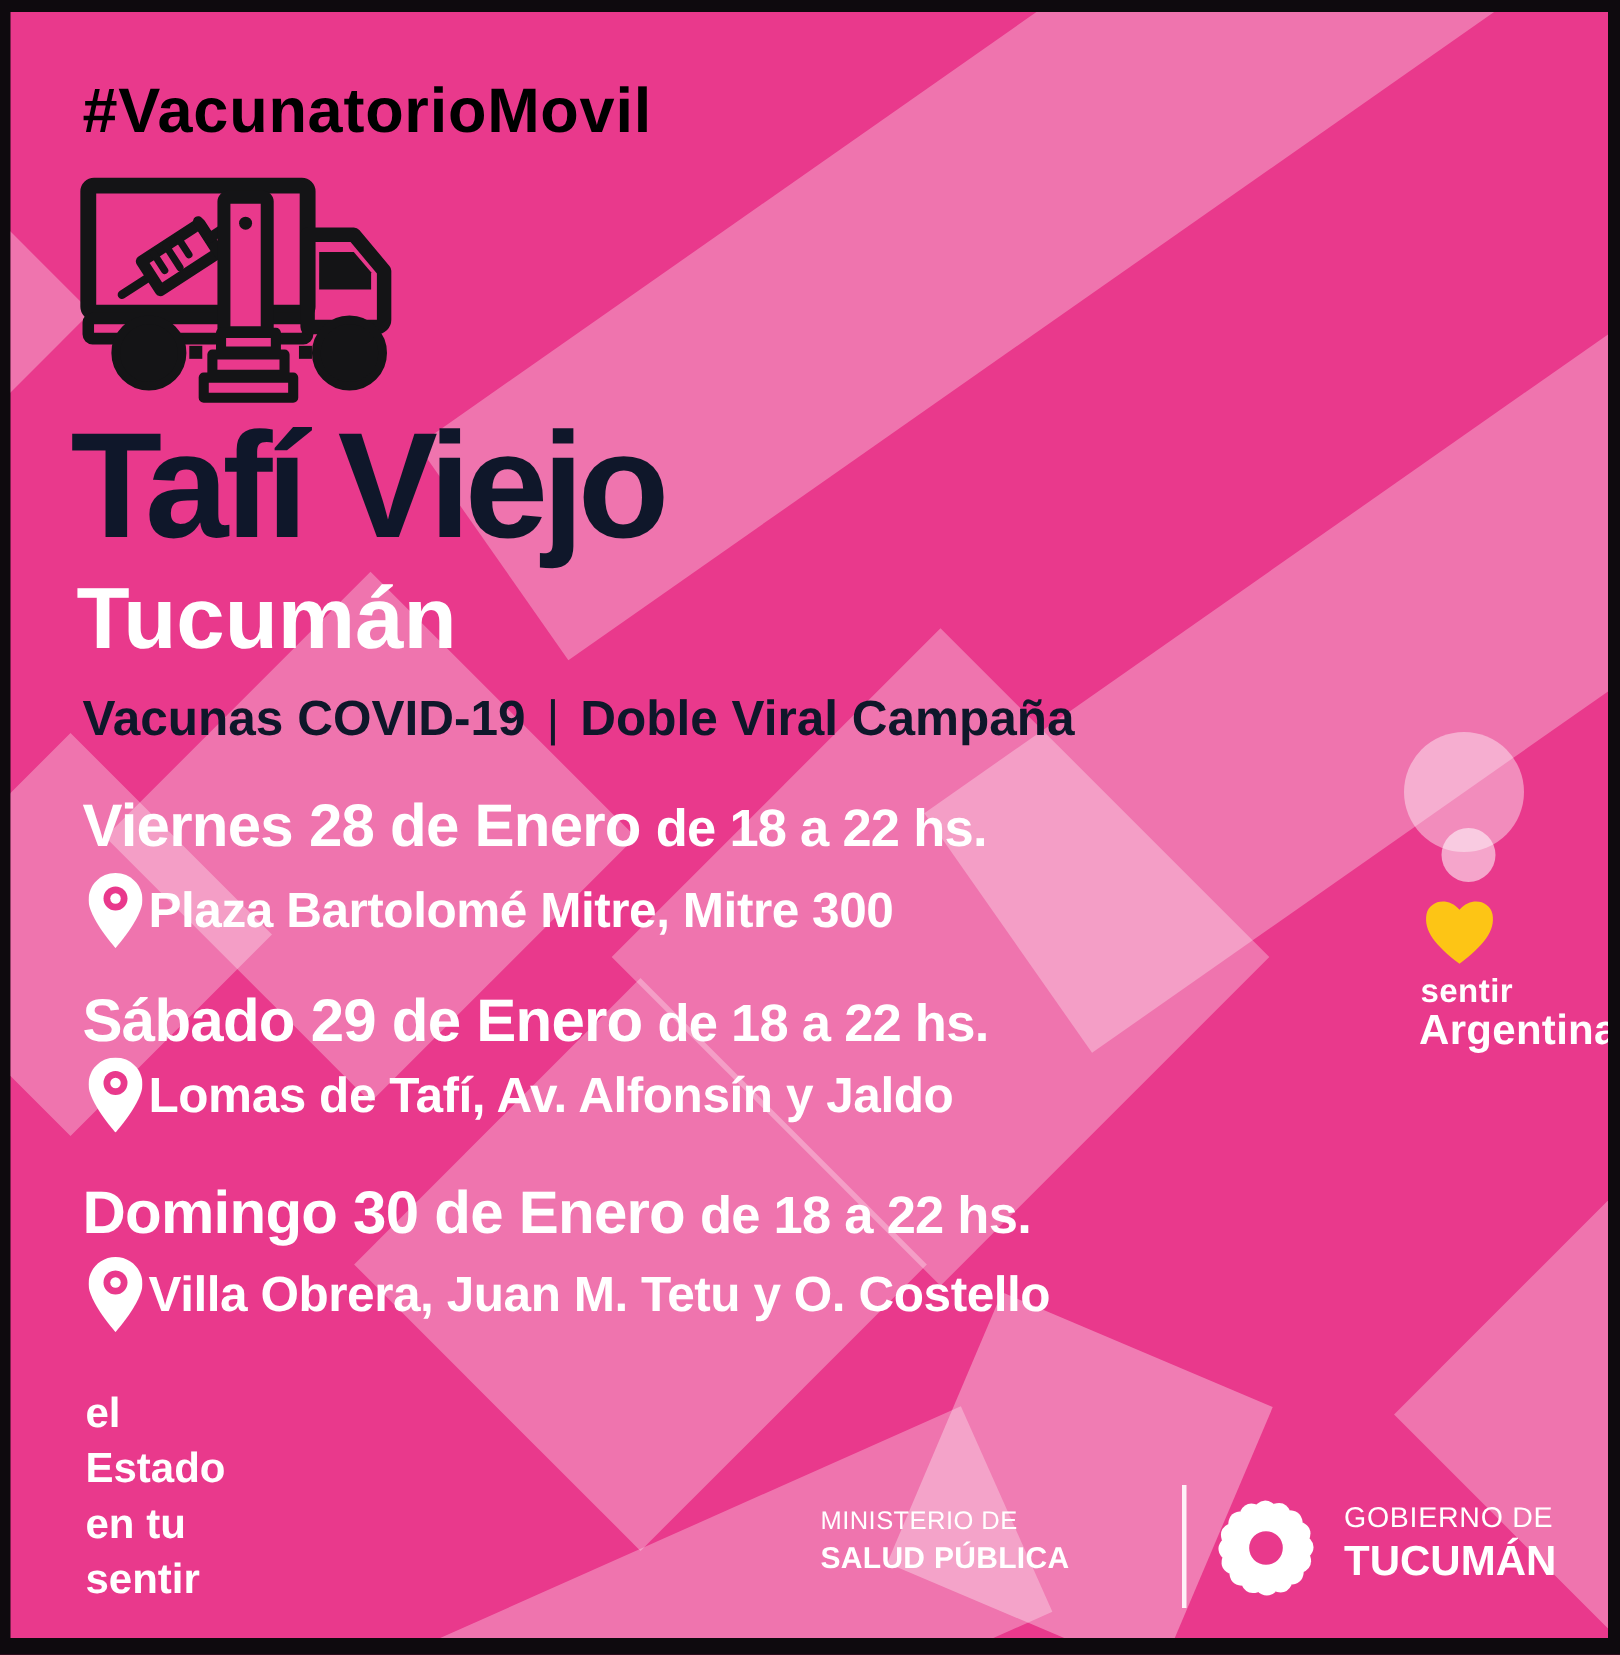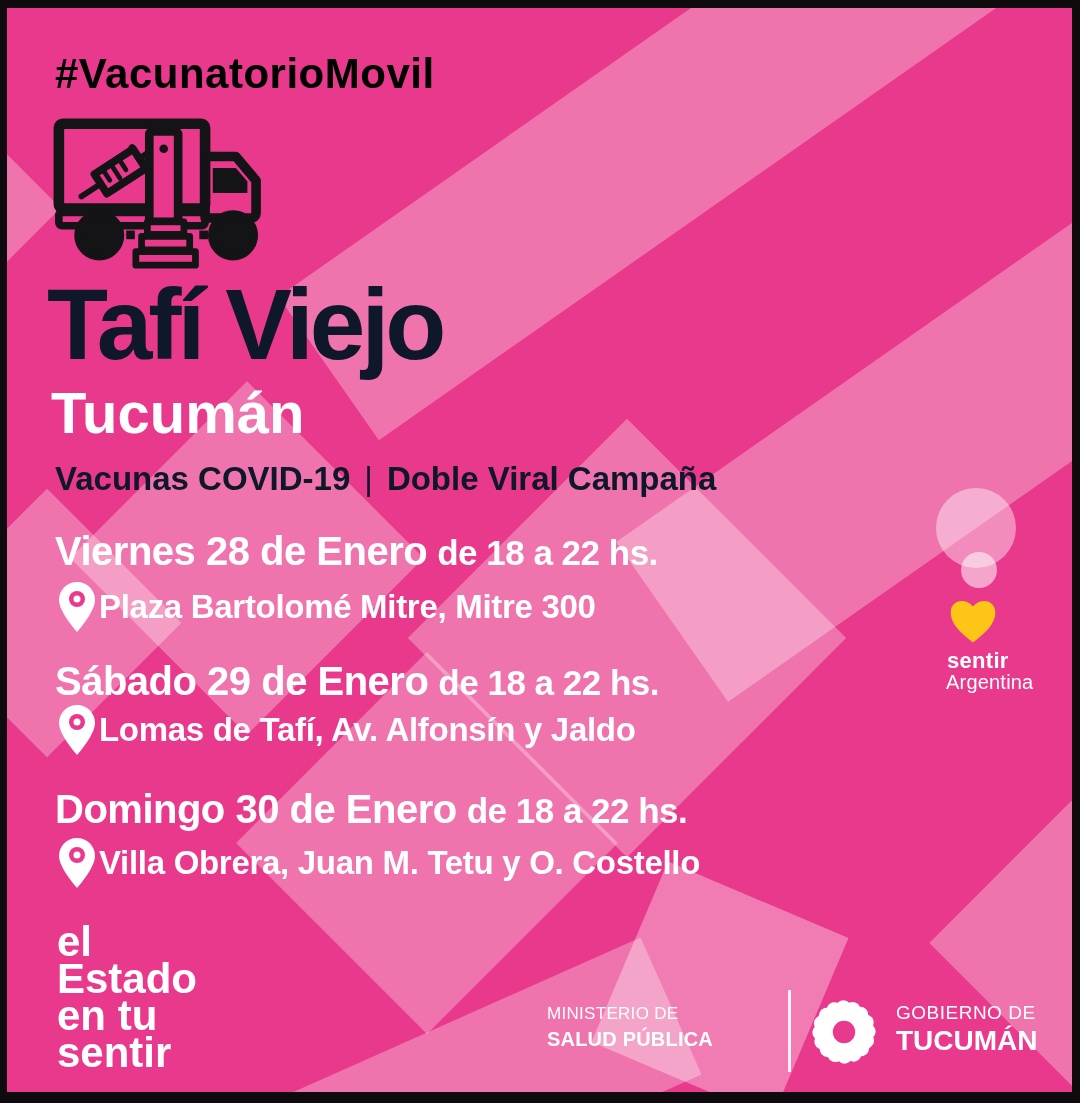--- a/index.html
+++ b/index.html
@@ -28,29 +28,29 @@
   .subtitle{position:absolute;left:48px;top:452px;font-size:33px;font-weight:700;color:#0f172a;white-space:nowrap;}
   .subtitle .pipe{margin:0 14px;font-weight:400;}
   .event-title{position:absolute;left:48px;font-size:40px;font-weight:700;color:#fff;white-space:nowrap;letter-spacing:-.5px;}
   .event-title .time{font-size:35px;margin-left:10px;}
   .loc-row{position:absolute;left:52px;display:flex;align-items:center;gap:4px;}
   .loc-row .pin{width:36px;height:50px;flex:0 0 auto;}
   .loc-text{font-size:33px;font-weight:700;color:#fff;white-space:nowrap;letter-spacing:-.3px;}
   .e1t{top:521px;} .e1l{top:574px;}
   .e2t{top:651px;} .e2l{top:697px;}
   .e3t{top:779px;} .e3l{top:830px;}
-  .slogan{position:absolute;left:50px;top:915px;font-size:42px;font-weight:700;color:#fff;line-height:37px;}
+  .slogan{position:absolute;left:50px;top:915px;font-size:28px;font-weight:700;color:#fff;line-height:37px;}
   
   .circle-big{position:absolute;left:929px;top:480px;width:80px;height:80px;border-radius:50%;
     background:rgba(255,255,255,0.42);}
   .circle-small{position:absolute;left:954px;top:544px;width:36px;height:36px;border-radius:50%;
     background:rgba(255,255,255,0.55);}
   .heart{position:absolute;left:940px;top:588px;width:52px;height:47px;}
   .sentir-word{position:absolute;left:940px;top:640px;font-size:22px;font-weight:700;color:#fff;letter-spacing:.3px;}
-  .sentir-country{position:absolute;left:939px;top:663px;font-size:20px;font-weight:400;color:#fff;letter-spacing:.2px;}
+  .sentir-country{position:absolute;left:939px;top:663px;font-size:28px;font-weight:700;color:#fff;letter-spacing:.2px;}
   
   .ministry{position:absolute;left:540px;top:996px;width:228px;text-align:left;color:#fff;}
   .ministry .m1{font-size:17px;font-weight:400;letter-spacing:.3px;}
   .ministry .m2{font-size:20px;font-weight:700;letter-spacing:.2px;margin-top:4px;}
   .divider{position:absolute;left:781px;top:982px;width:3px;height:82px;background:rgba(255,255,255,.9);}
   .pinwheel{position:absolute;left:798px;top:985px;width:78px;height:78px;}
   .gov{position:absolute;left:889px;top:994px;color:#fff;}
   .gov .g1{font-size:19px;font-weight:400;letter-spacing:.5px;}
   .gov .g2{font-size:28px;font-weight:700;letter-spacing:0px;margin-top:1px;}
 </style>

